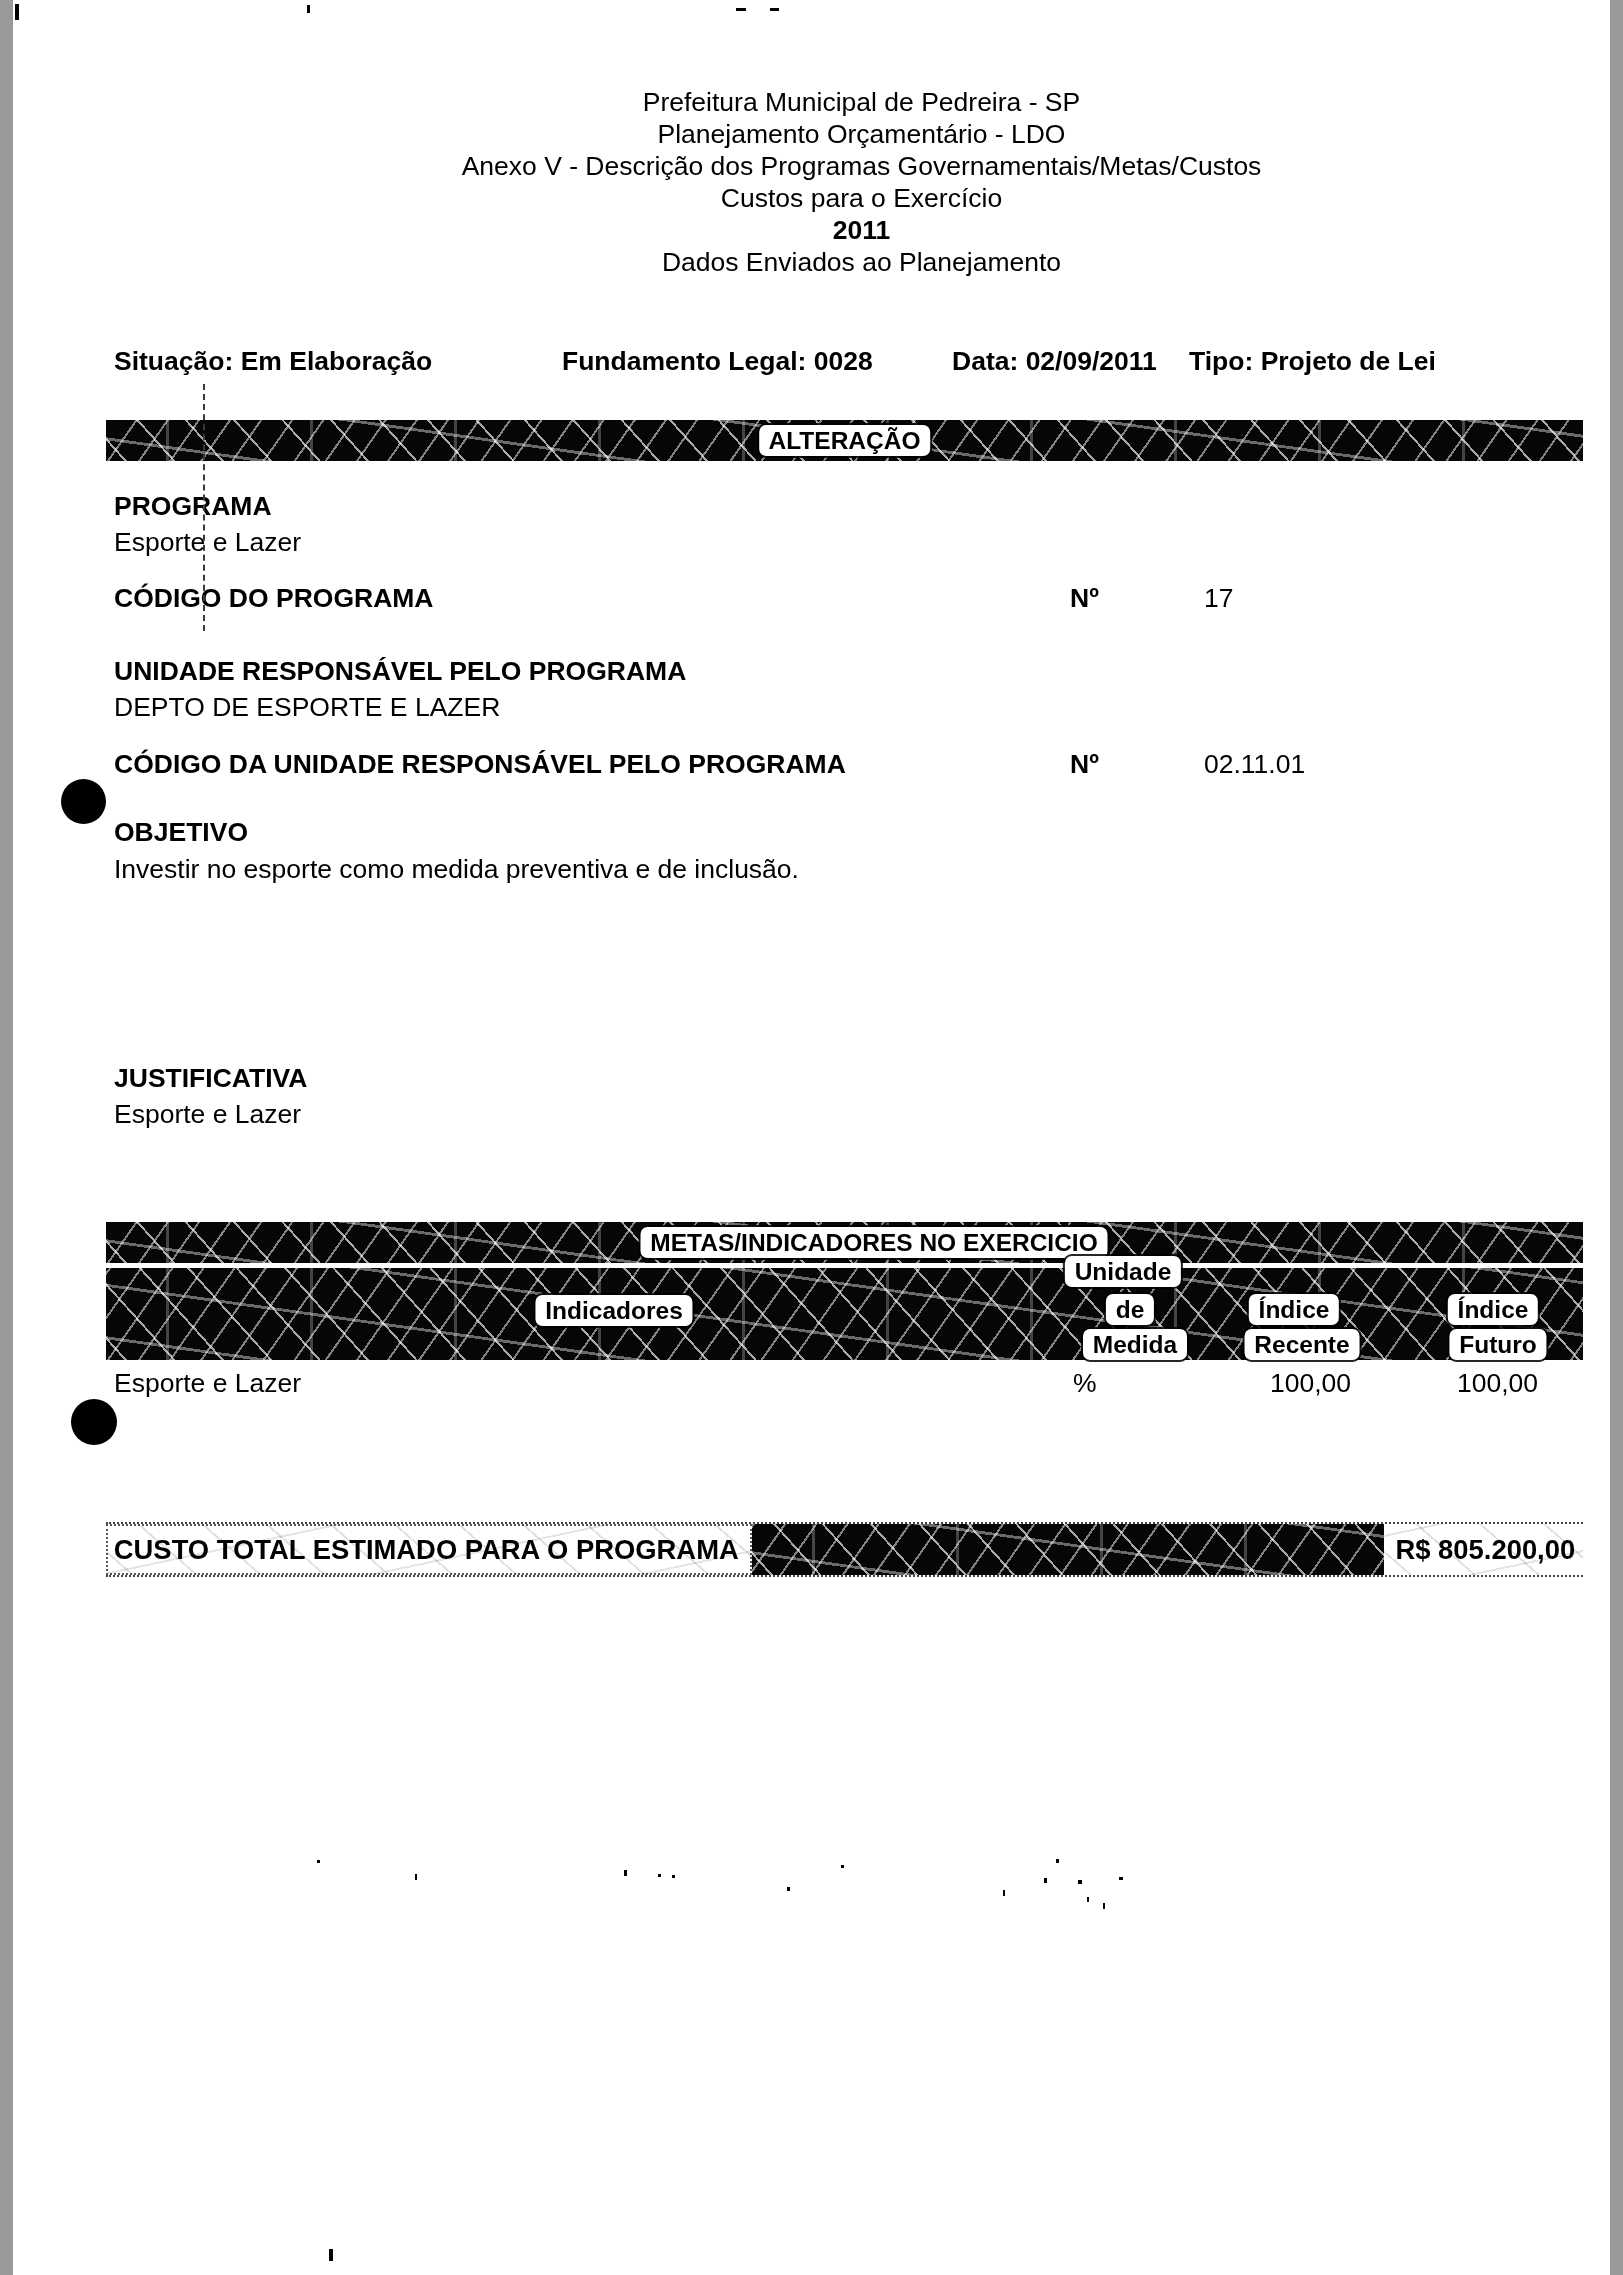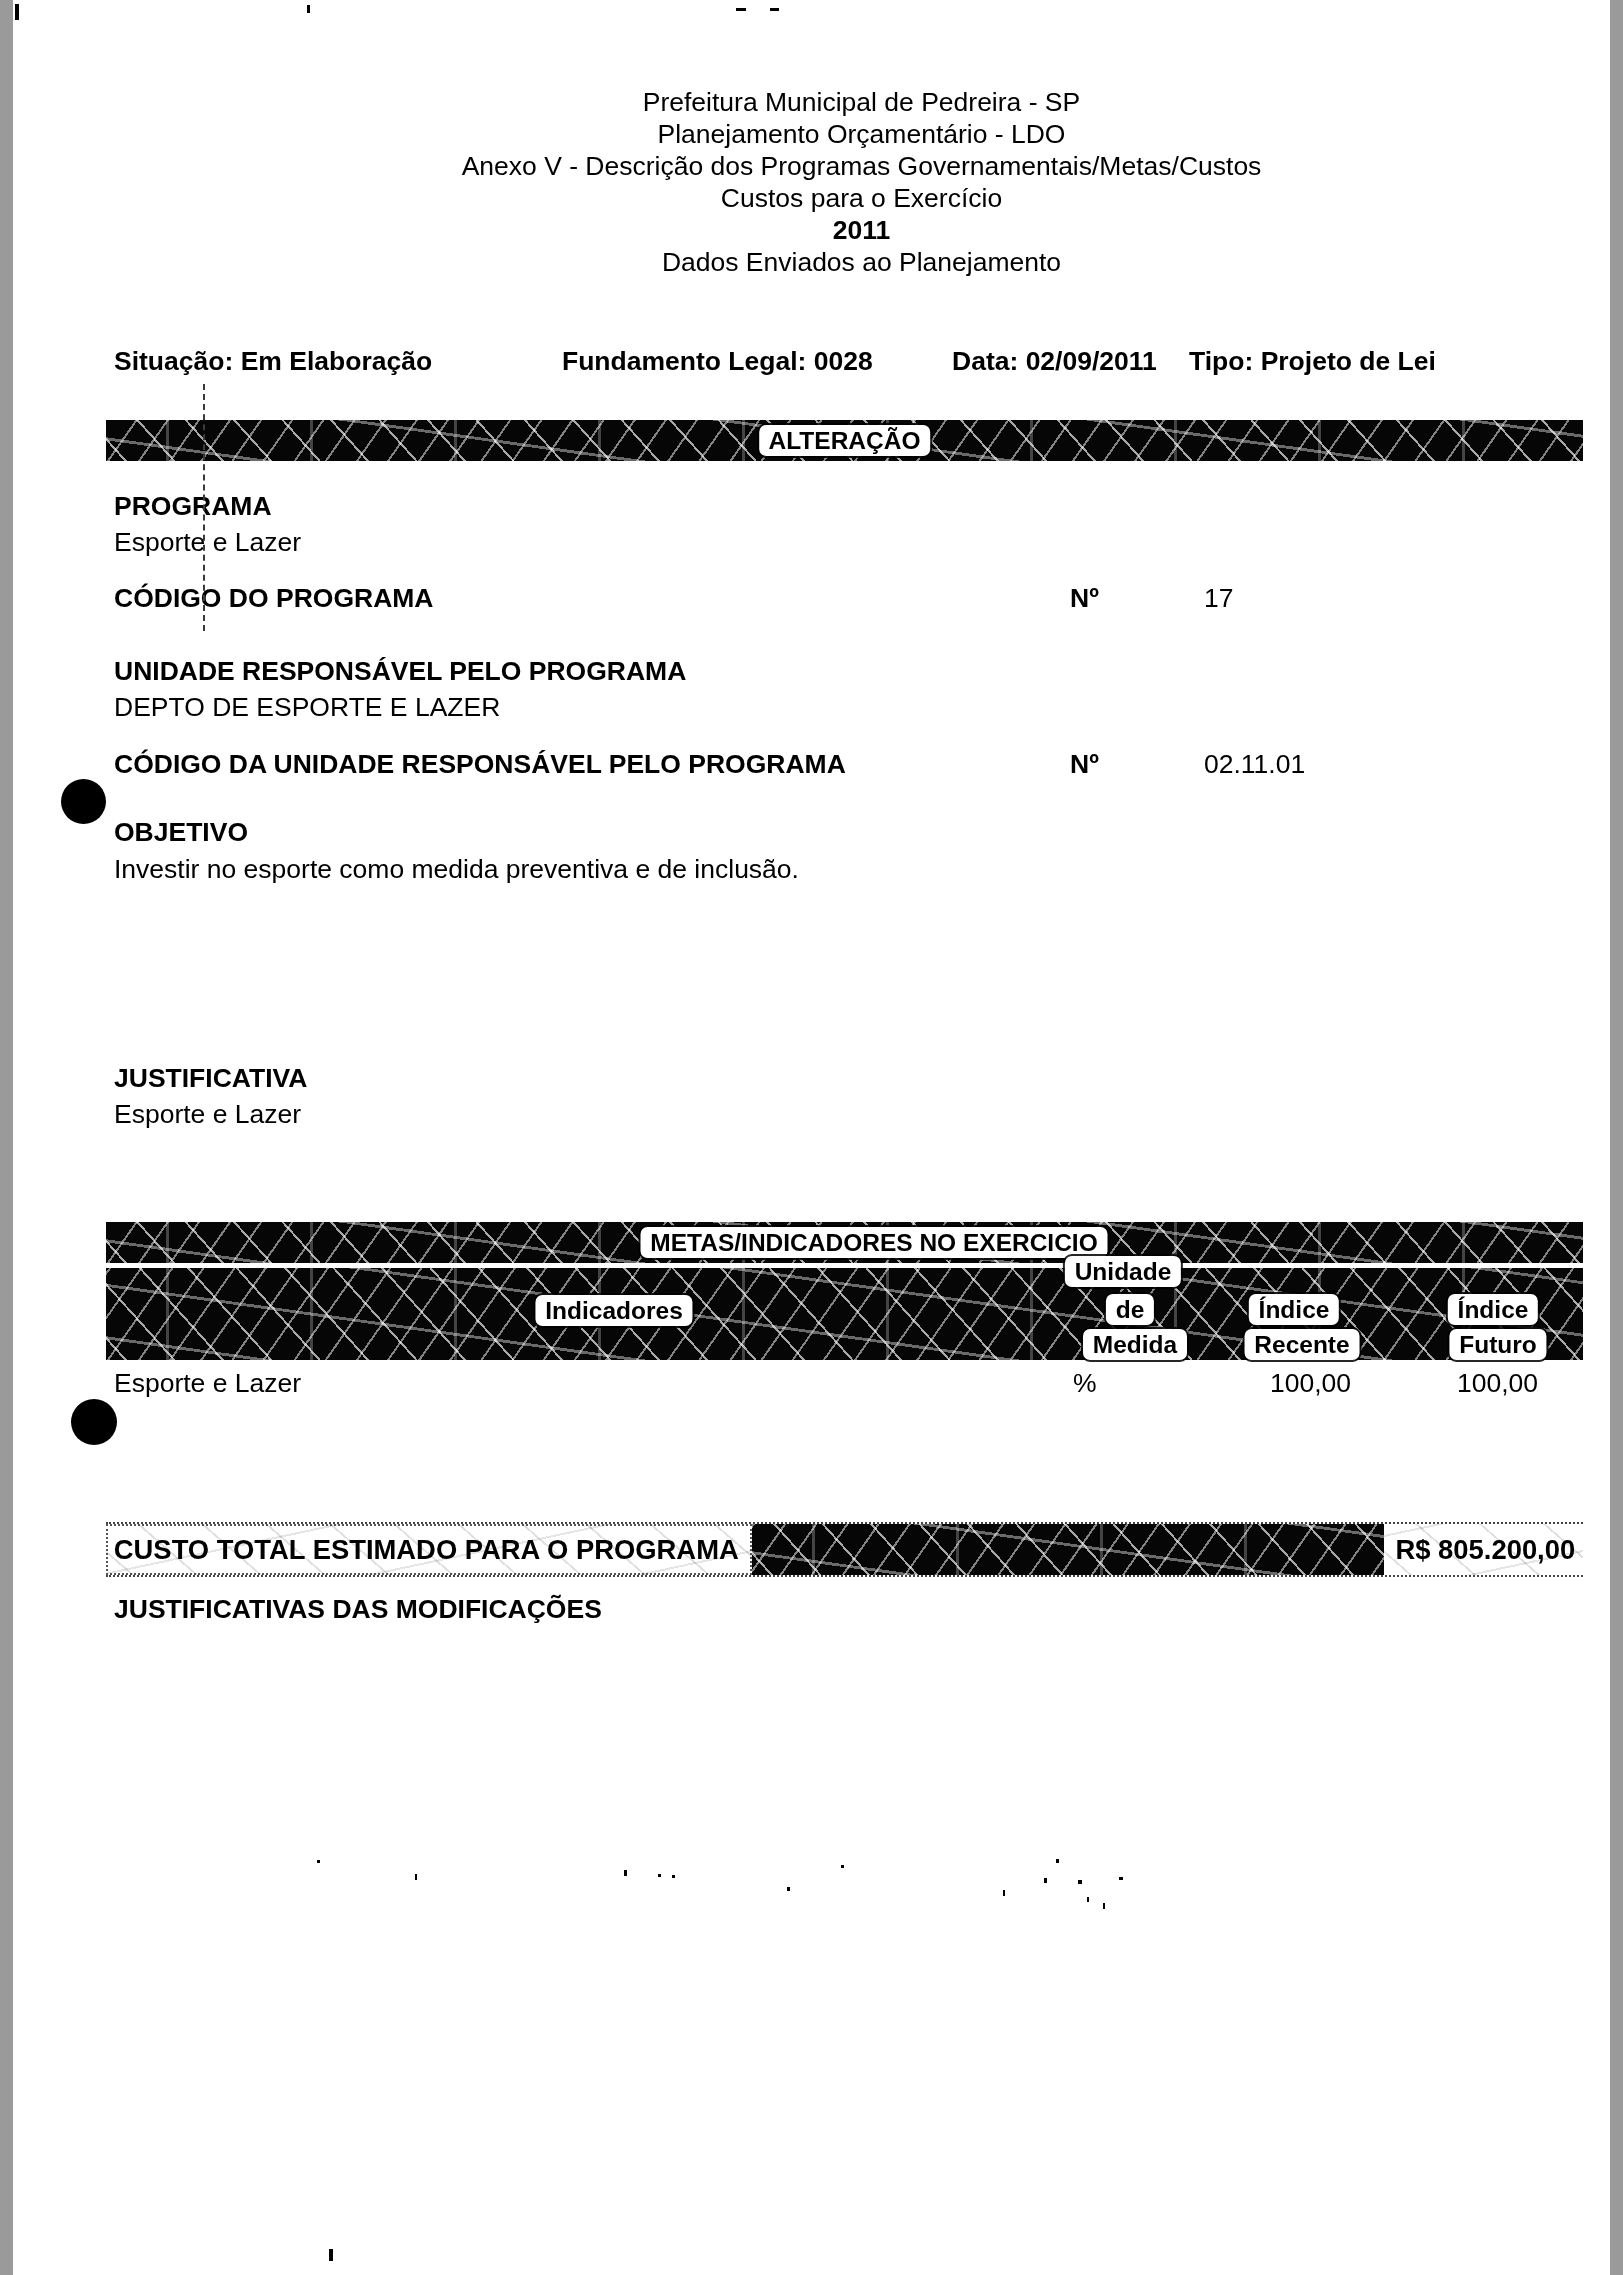--- a/index.html
+++ b/index.html
@@ -135,21 +135,20 @@
     <div class="abs txt" style="left:1257px;top:1367px;">100,00</div>
     <div class="abs txt" style="left:1444px;top:1367px;">100,00</div>
   </div>
 
   <div class="custo-bar">
     <div class="custo-label lightnoise">CUSTO TOTAL ESTIMADO PARA O PROGRAMA</div>
     <div class="custo-mid noisebar" style="position:relative;left:0;width:auto;"></div>
     <div class="custo-value lightnoise">R$ 805.200,00</div>
   </div>
 
-  <div class="abs txt bold" style="left:101px;top:1593px;">JUSTIFICATIVAS DAS MODIFICAÇÕES</div>
 
   <div class="hole" style="left:48px;top:779px;width:45px;height:45px;"></div>
   <div class="hole" style="left:58px;top:1399px;width:46px;height:46px;"></div>
 
   <div class="dashline" style="left:190px;top:384px;height:247px;"></div>
 
   <div class="speck" style="left:2px;top:3.9px;width:3.9px;height:15.7px;"></div>
   <div class="speck" style="left:294px;top:4.9px;width:2.9px;height:7.8px;"></div>
   <div class="speck" style="left:723px;top:7.8px;width:9.8px;height:2.9px;"></div>
   <div class="speck" style="left:757px;top:7.8px;width:8.8px;height:2.9px;"></div>

